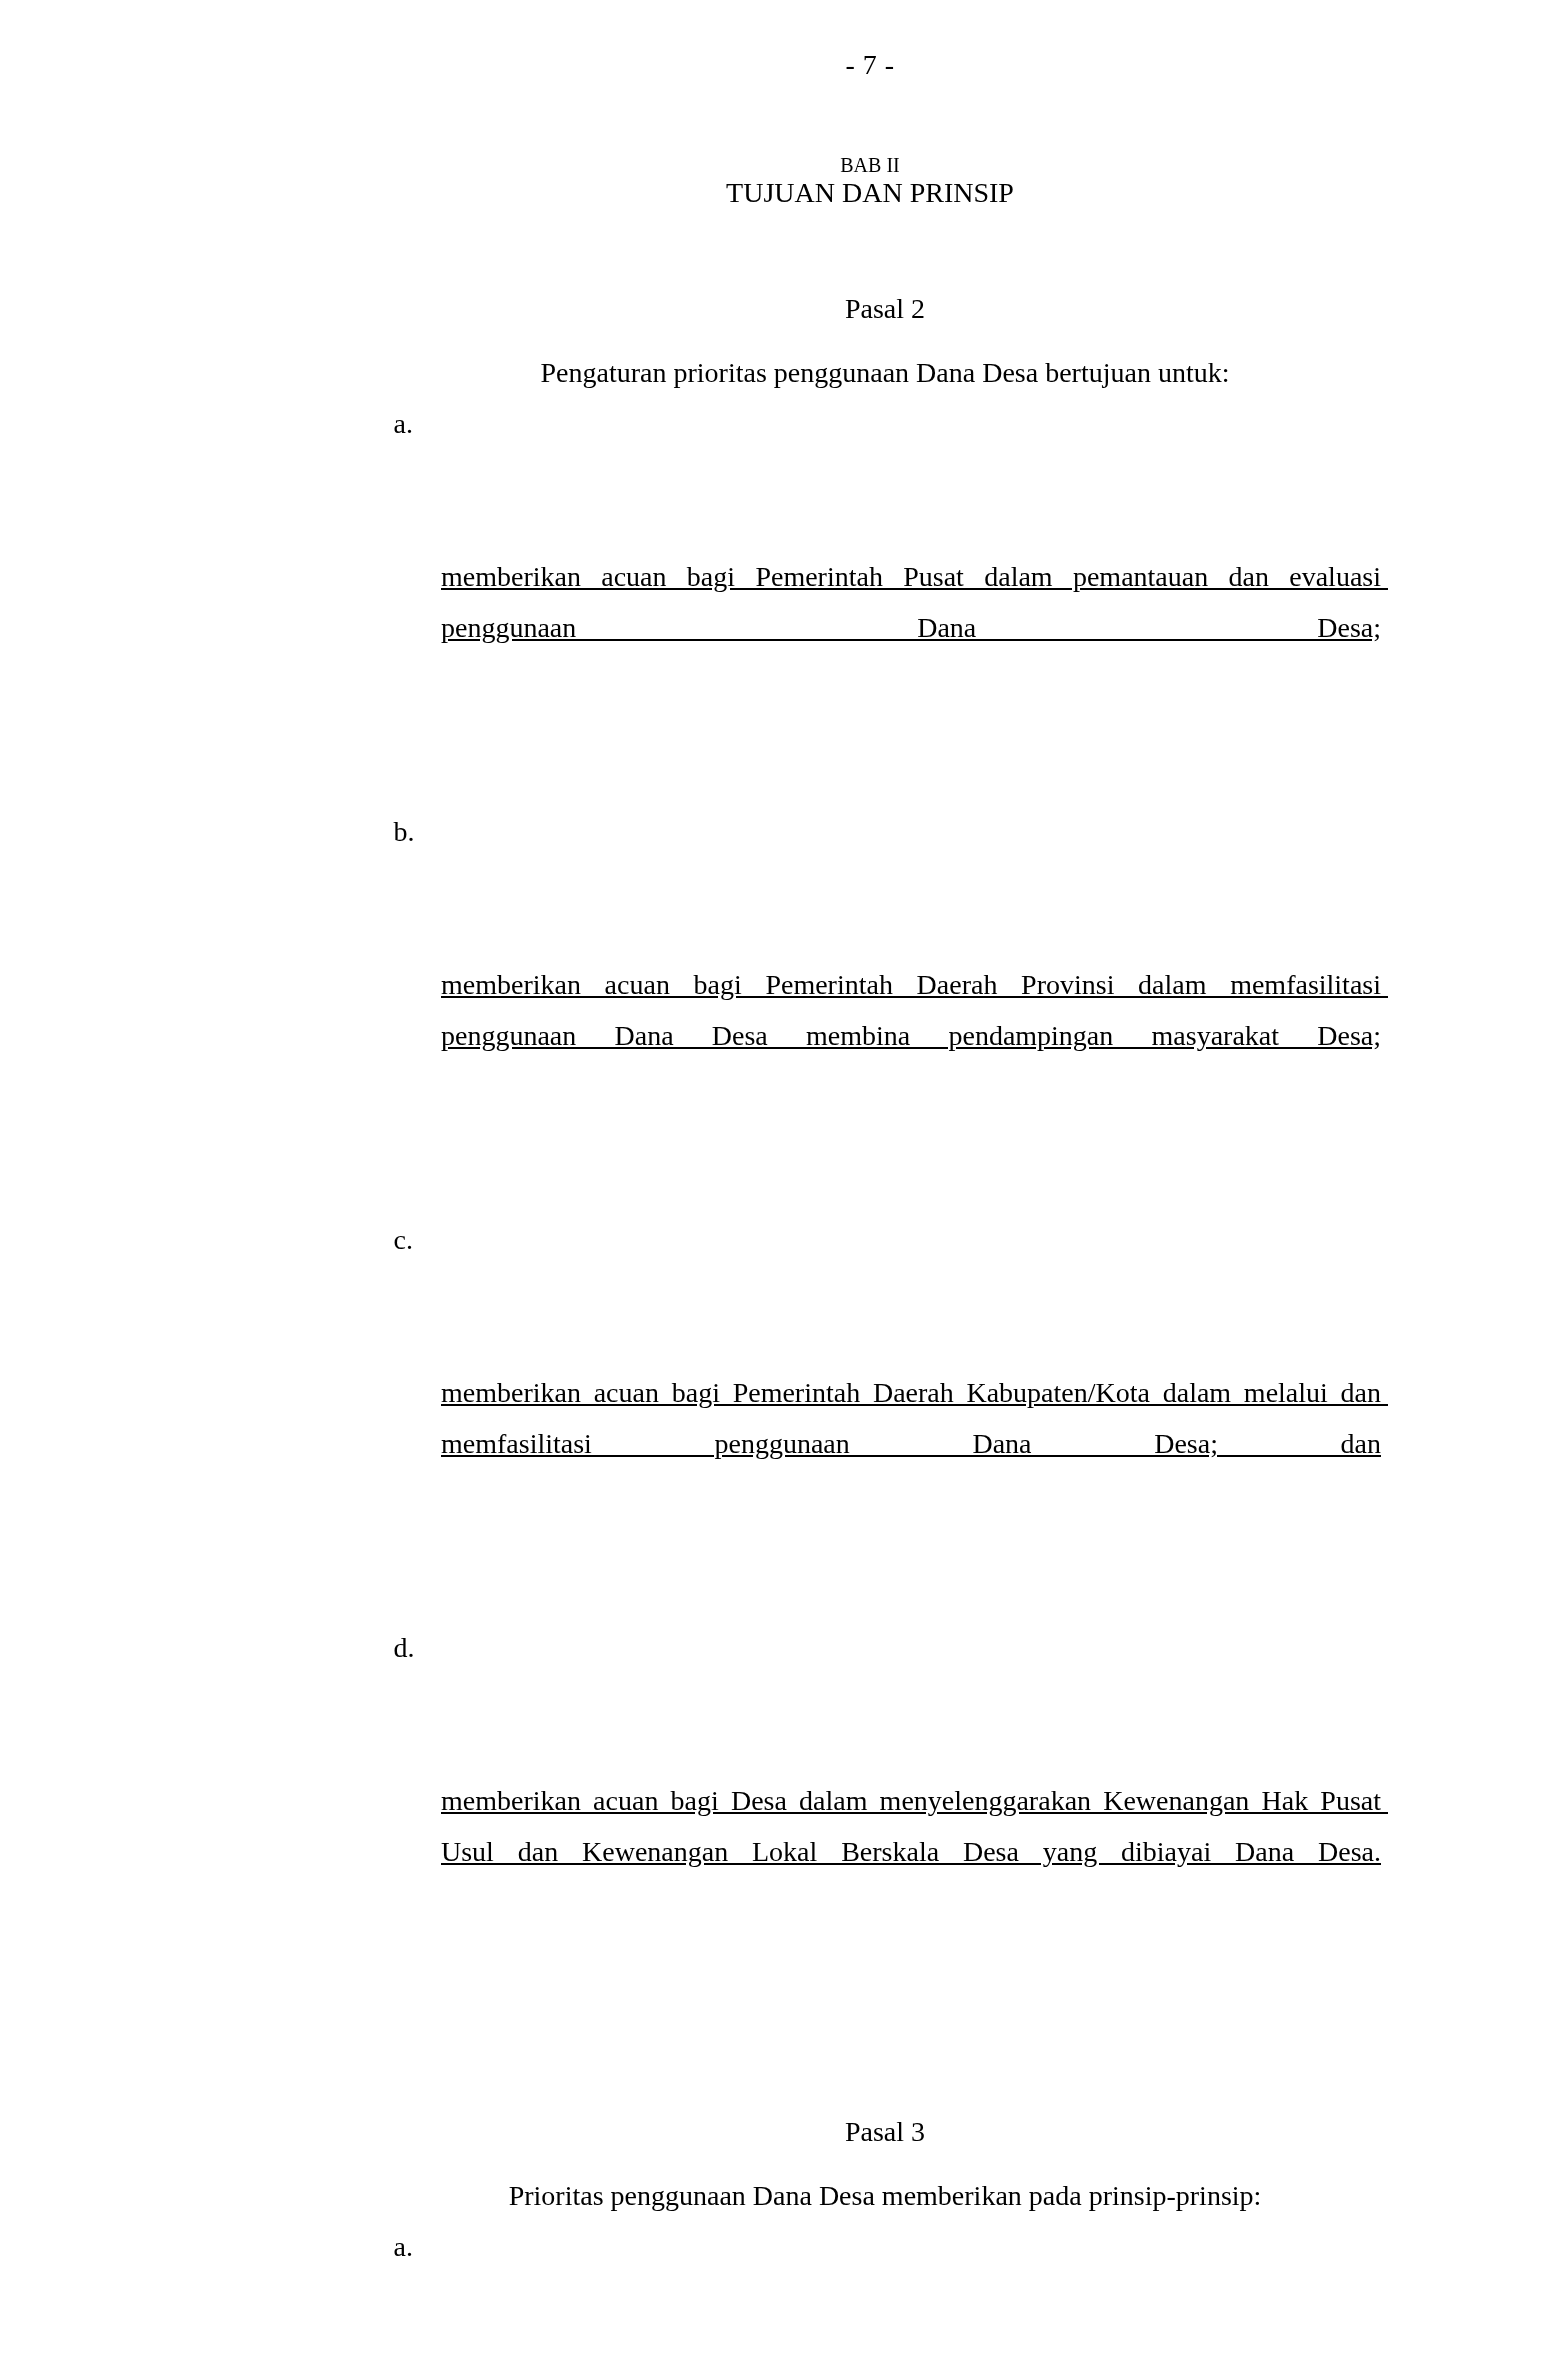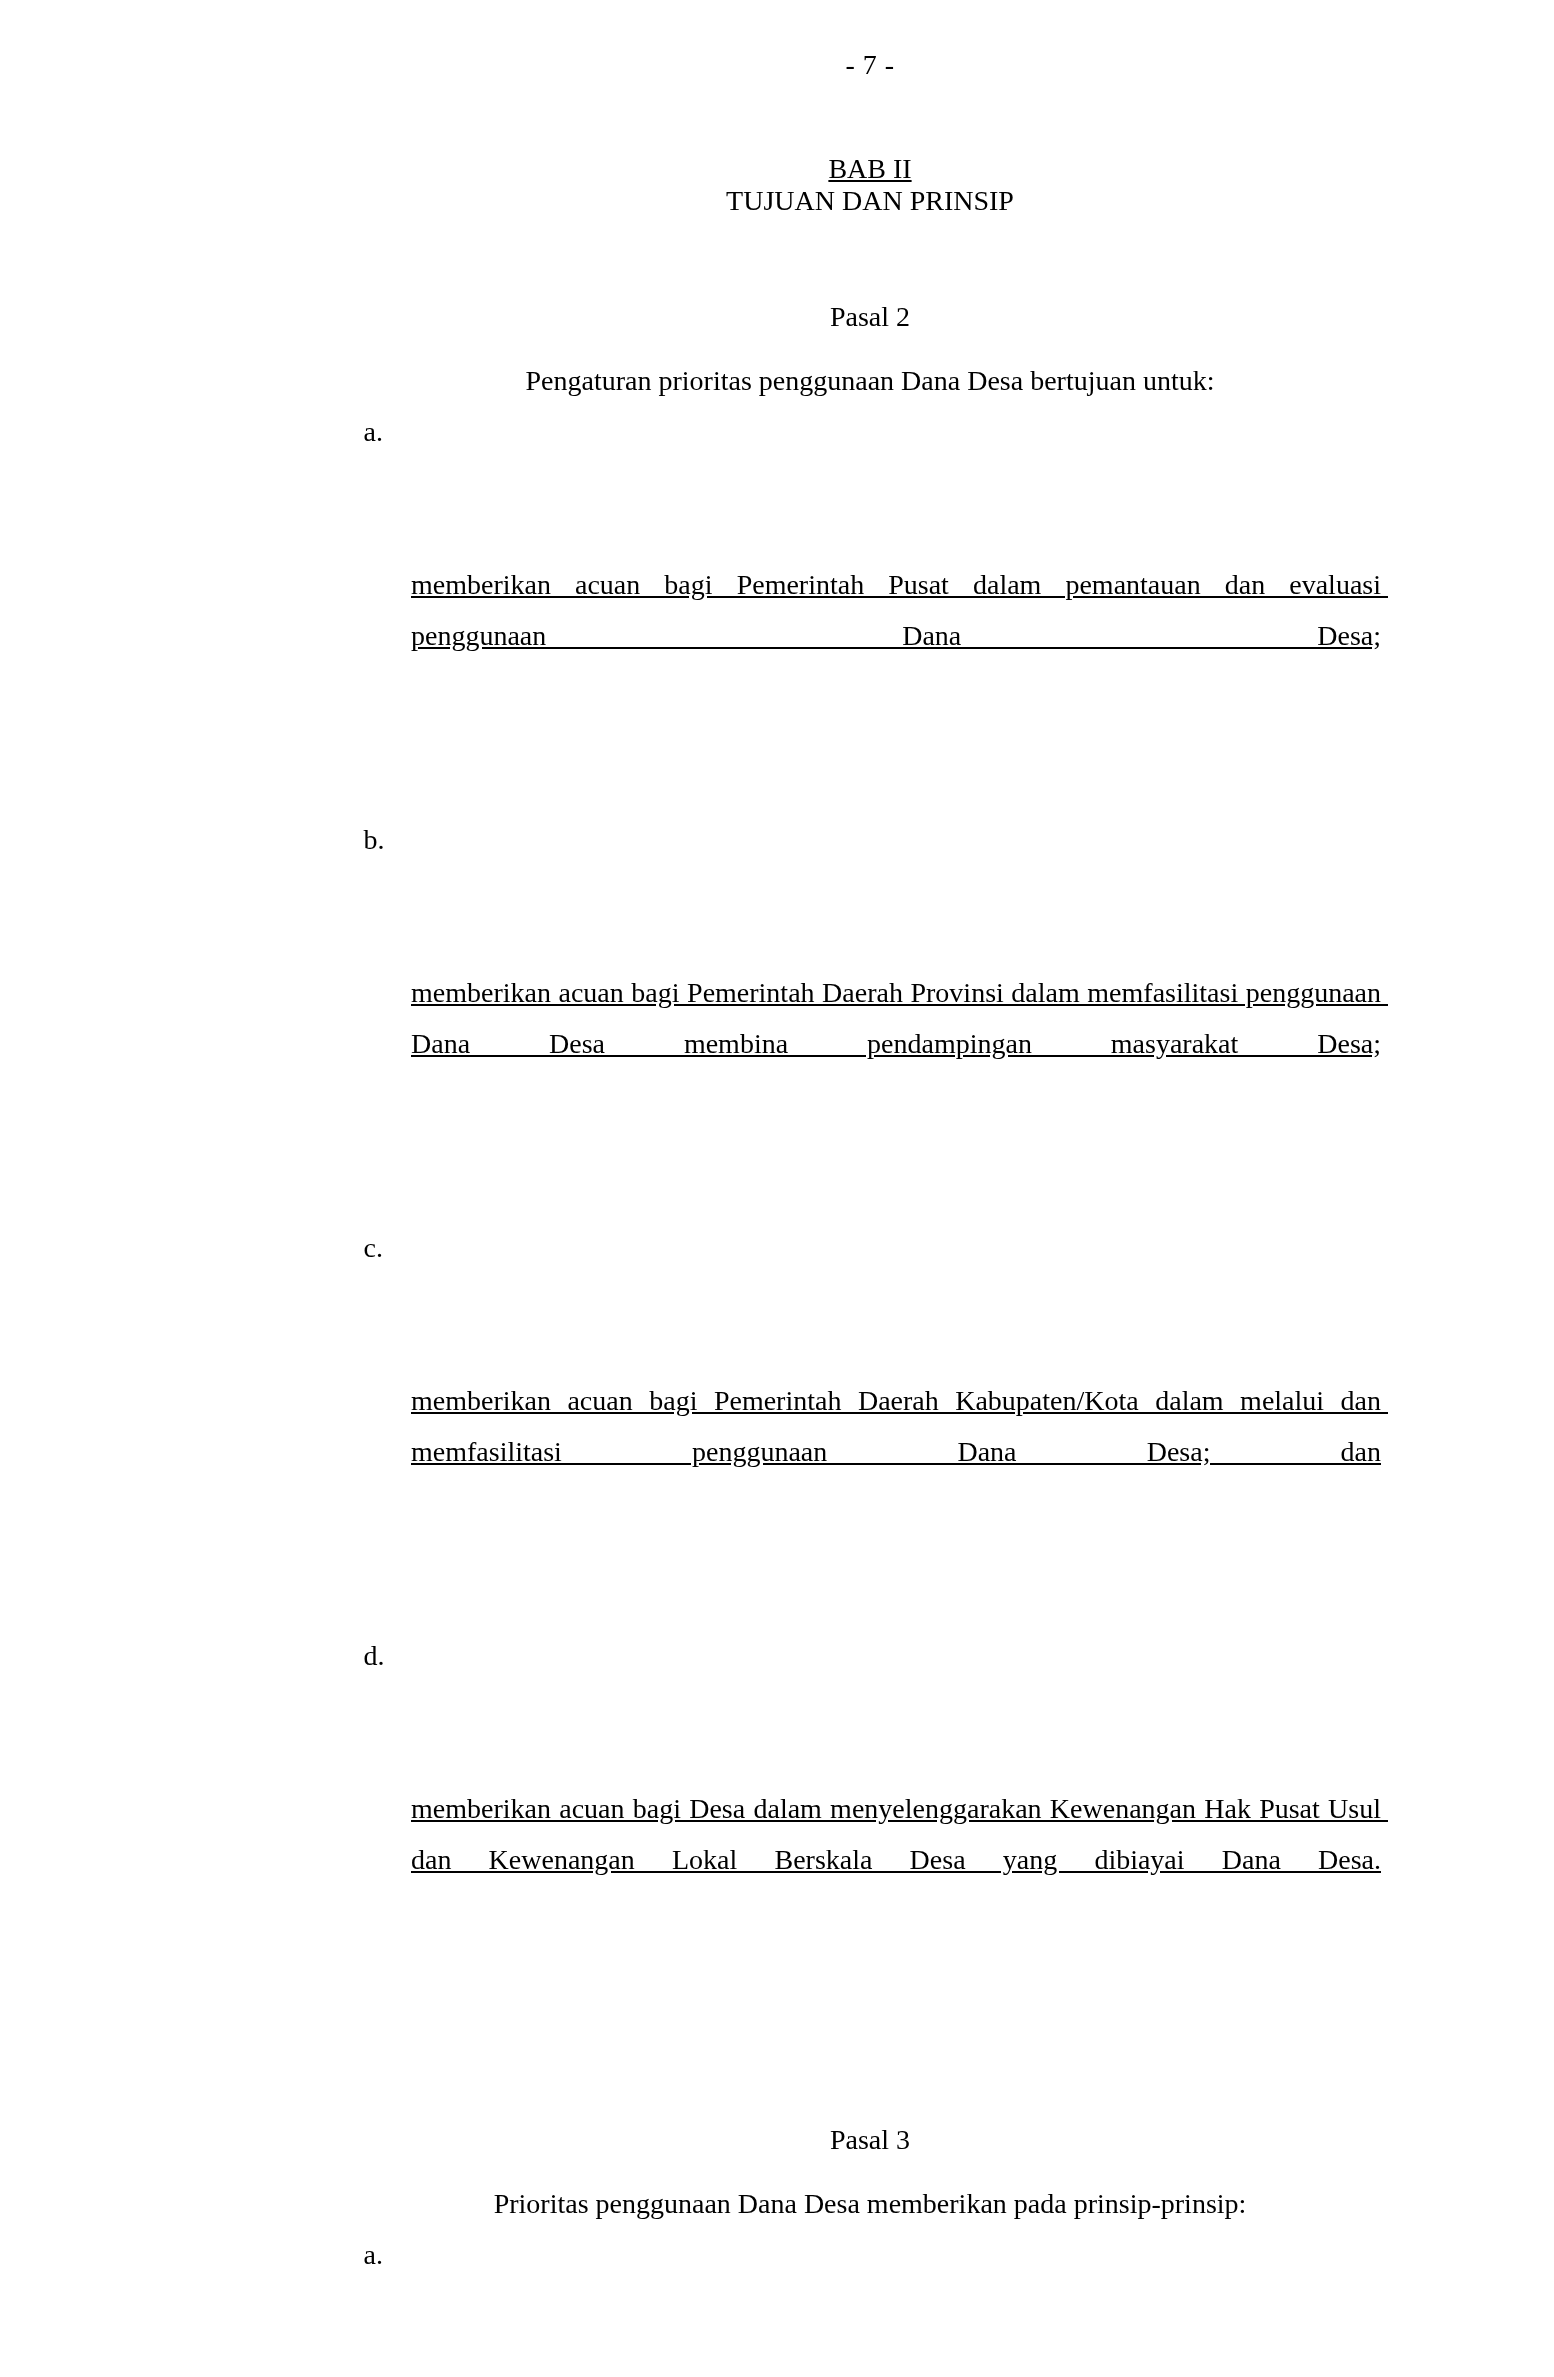--- a/index.html
+++ b/index.html
@@ -39,32 +39,32 @@
     line-height: 1.0;
     margin-top: 51px;
     letter-spacing: 0.5px;
   }
 
   .chapter-block {
     margin-top: 76px;
     text-align: center;
   }
   .chapter-title {
-    font-size: 28px;
+    font-size: 20px;
     line-height: 1.0;
-    text-decoration: underline;
   }
   .chapter-subtitle {
     font-size: 28px;
     line-height: 1.0;
     margin-top: 4px;
   }
 
   .article {
     margin-top: 0;
+    margin-left: 30px;
   }
   .article-heading {
     text-align: center;
     font-size: 28px;
     line-height: 1.0;
   }
 
   .lead {
     font-size: 28px;
     line-height: 51px;

